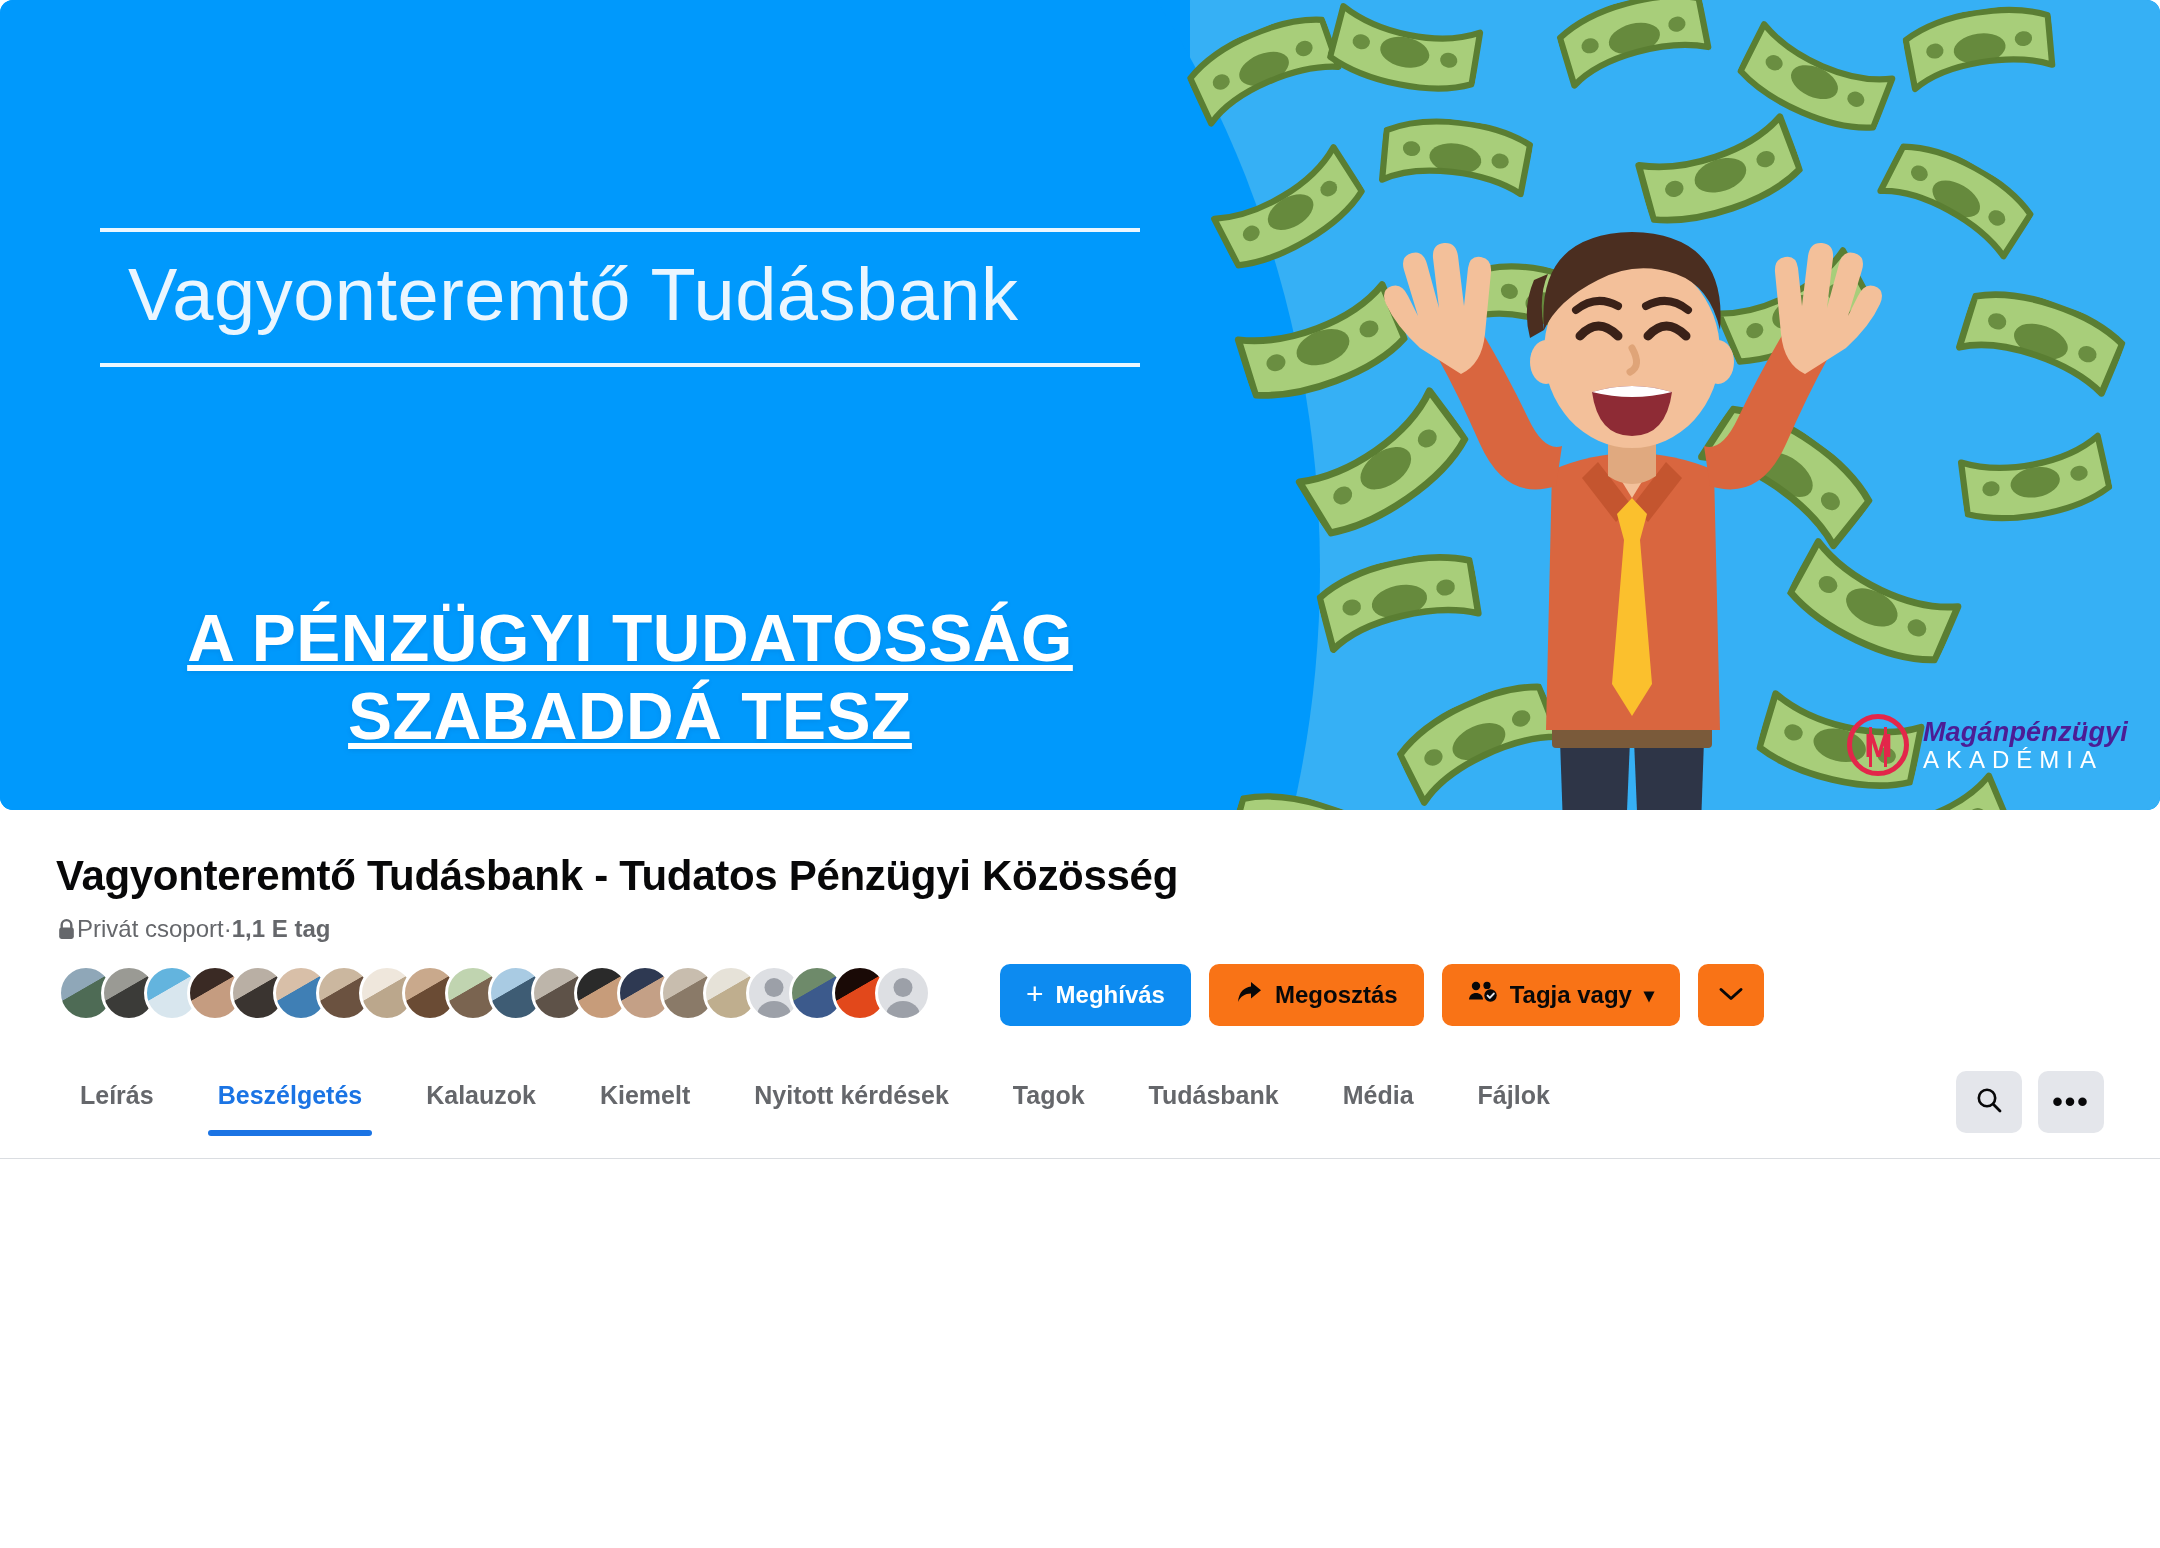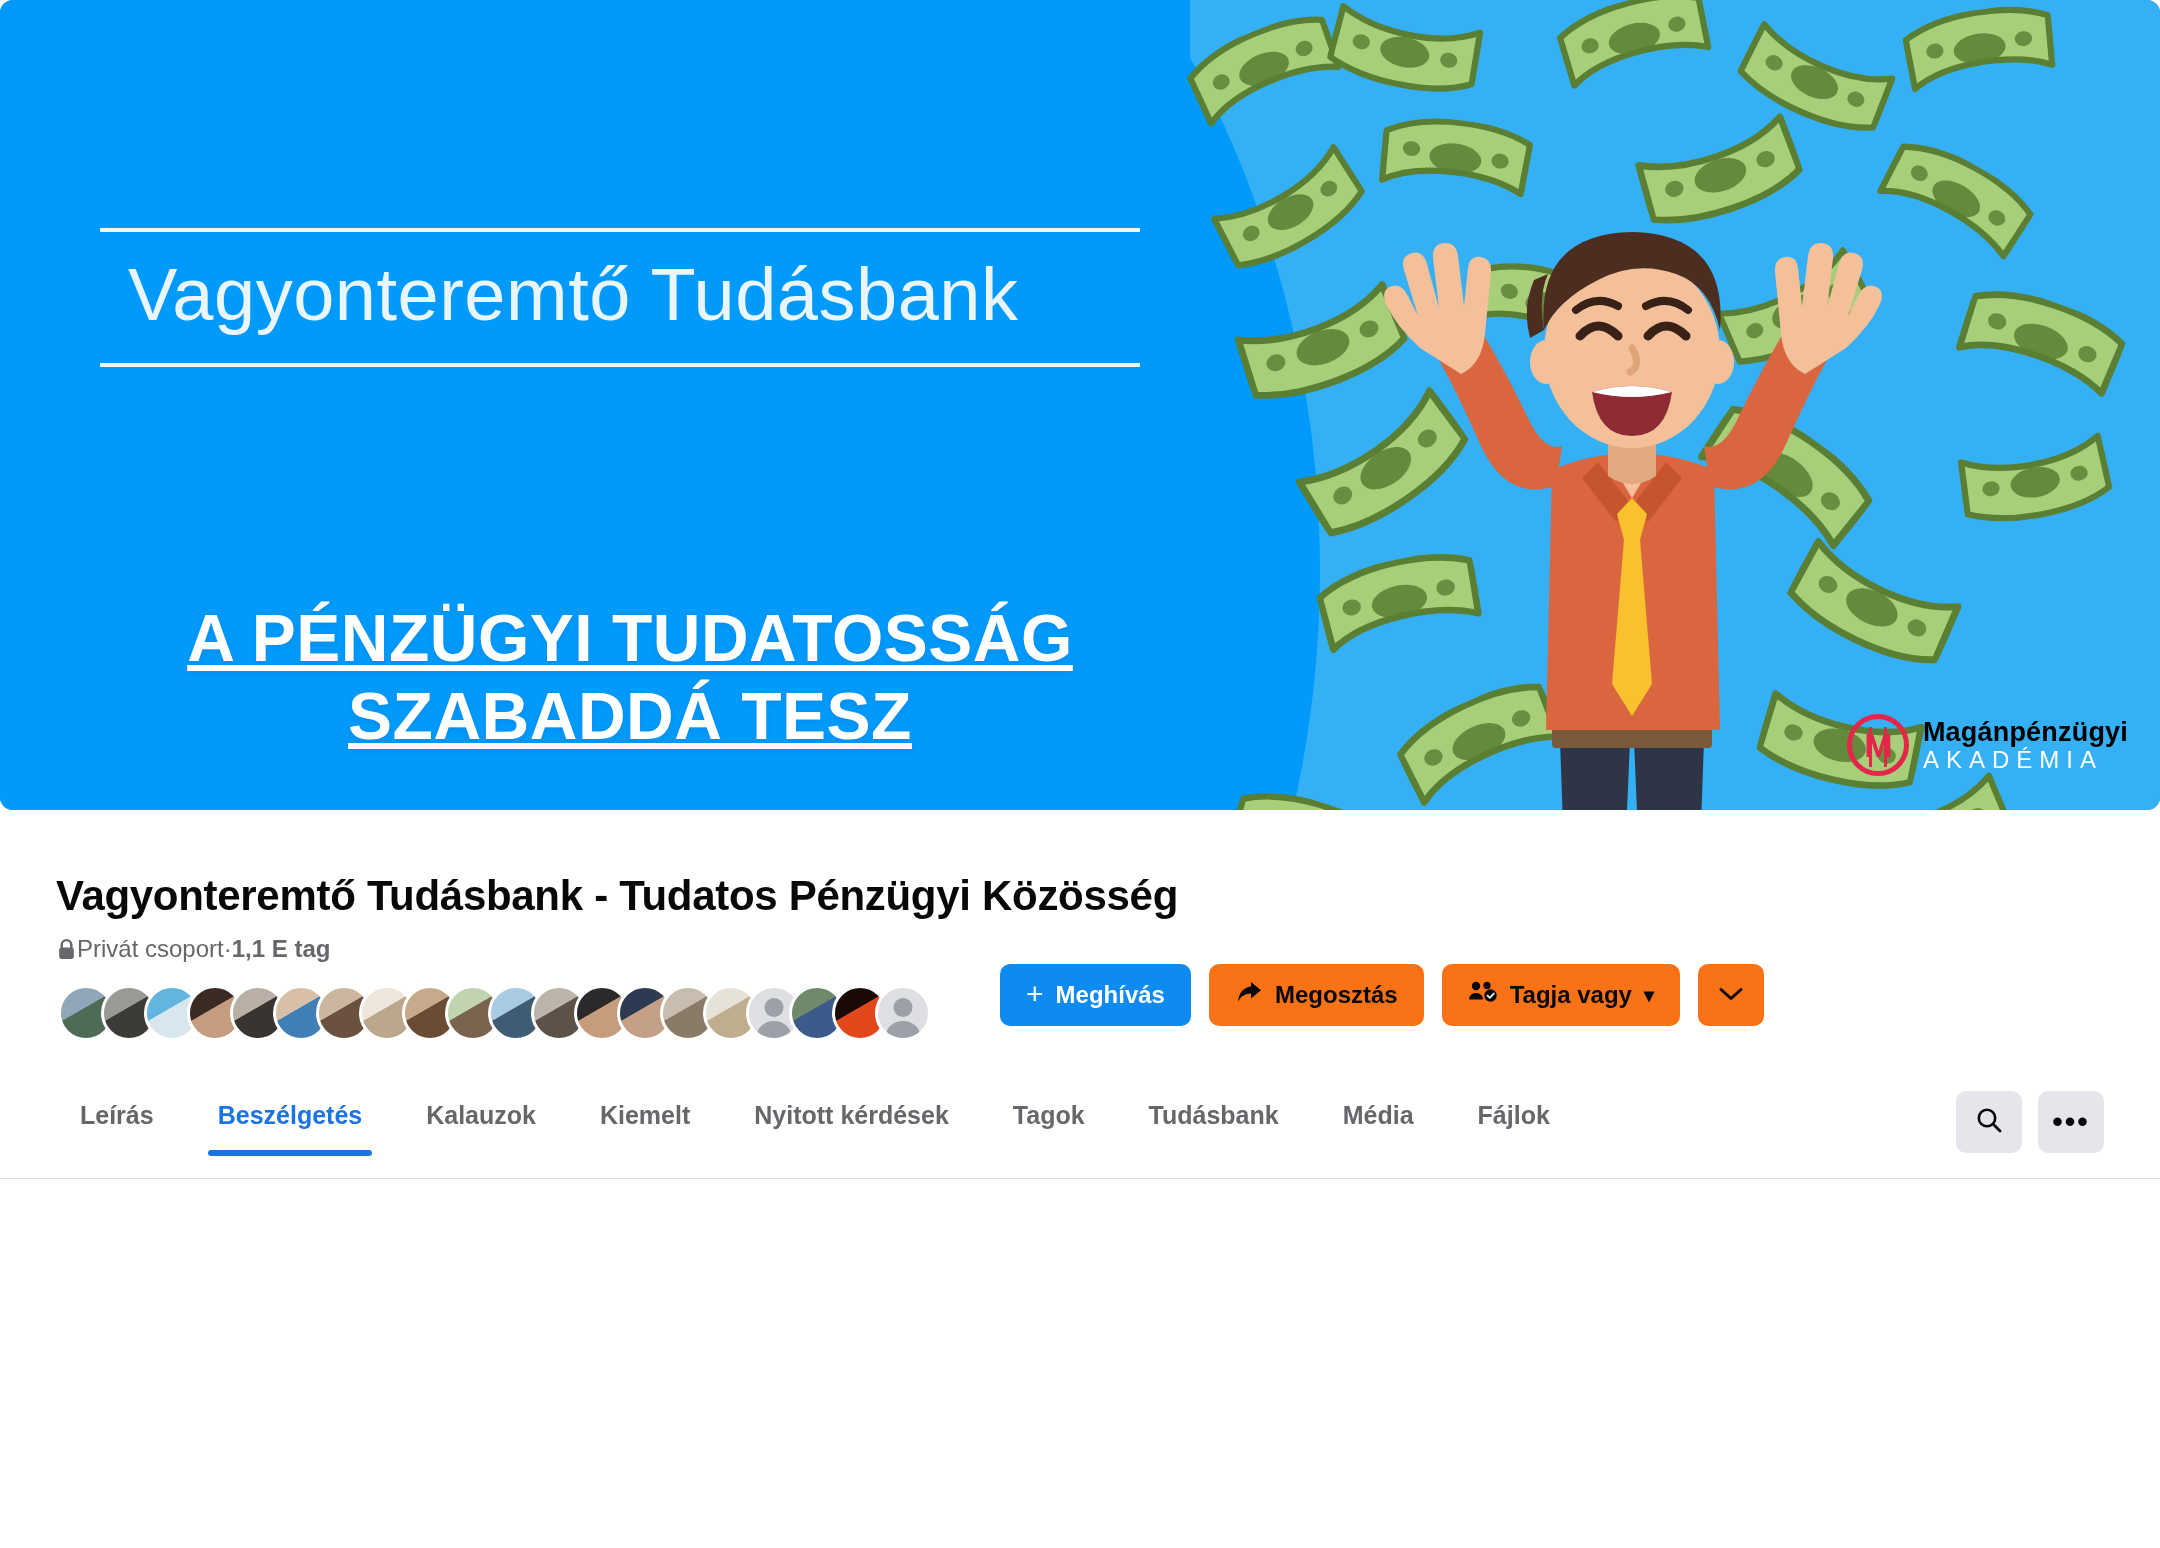--- a/index.html
+++ b/index.html
@@ -93,31 +93,31 @@
     line-height:1; letter-spacing:-1px;
   }
   .logo-mark:before, .logo-mark:after {
     content:""; position:absolute;
     width:3px; height:40px; background:#E3264A;
     top:8px;
   }
   .logo-mark:before { left:17px; }
   .logo-mark:after  { right:17px; }
   .logo-text { line-height:1.06; }
-  .logo-text .l1 { font-size:27px; font-weight:700; color:#000000; letter-spacing:.2px; }
+  .logo-text .l1 { font-size:27px; font-weight:700; color:#4c1d95; letter-spacing:.2px;font-style:italic; }
   .logo-text .l2 { font-size:24px; font-weight:400; color:#fff; letter-spacing:7px; }
 
   
   .illus { position:absolute; inset:0; z-index:4; }
 
   
   .infobar {
     position:relative;
     width:1820px;
-    padding:60px 56px 0 56px;
+    padding:40px 56px 0 56px;
     background:#fff;
   }
   .group-title {
     font-size:42px;
     font-weight:700;
     line-height:1.26;
     letter-spacing:-.3px;
     max-width:1180px;
     color:#080809;
   }

